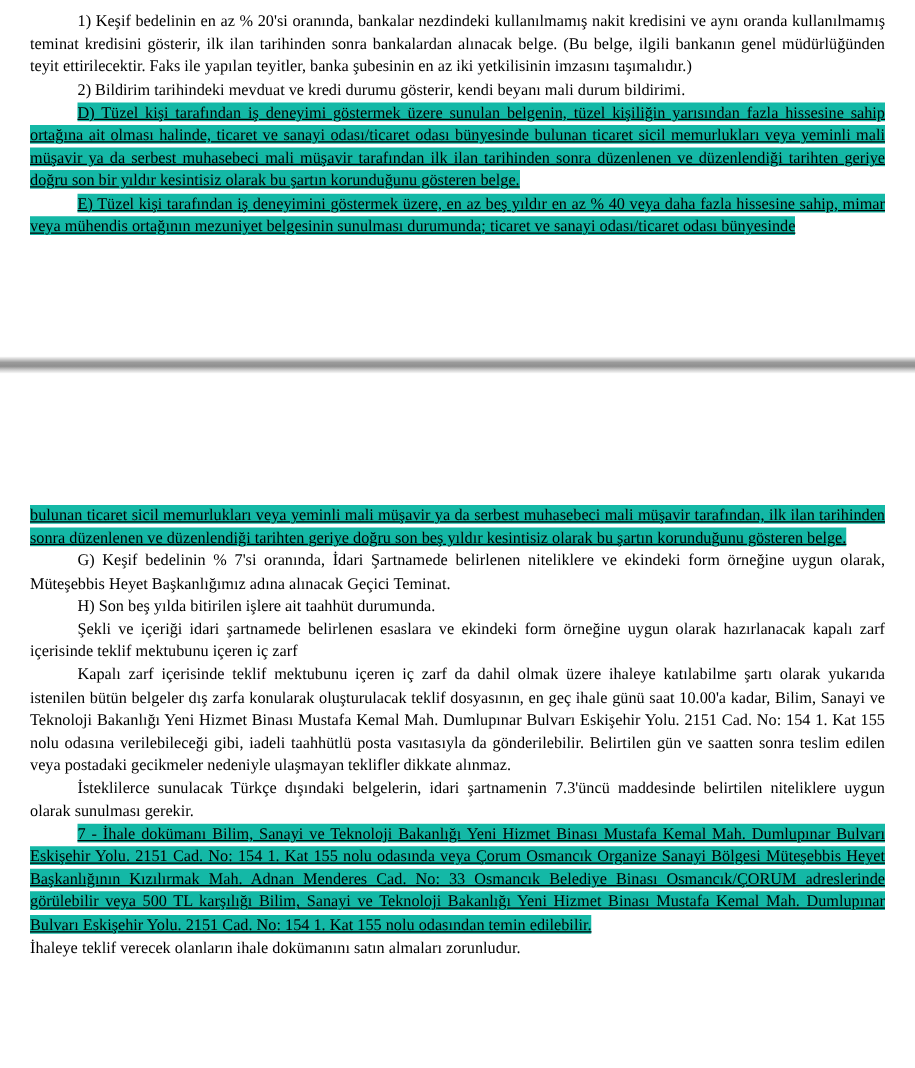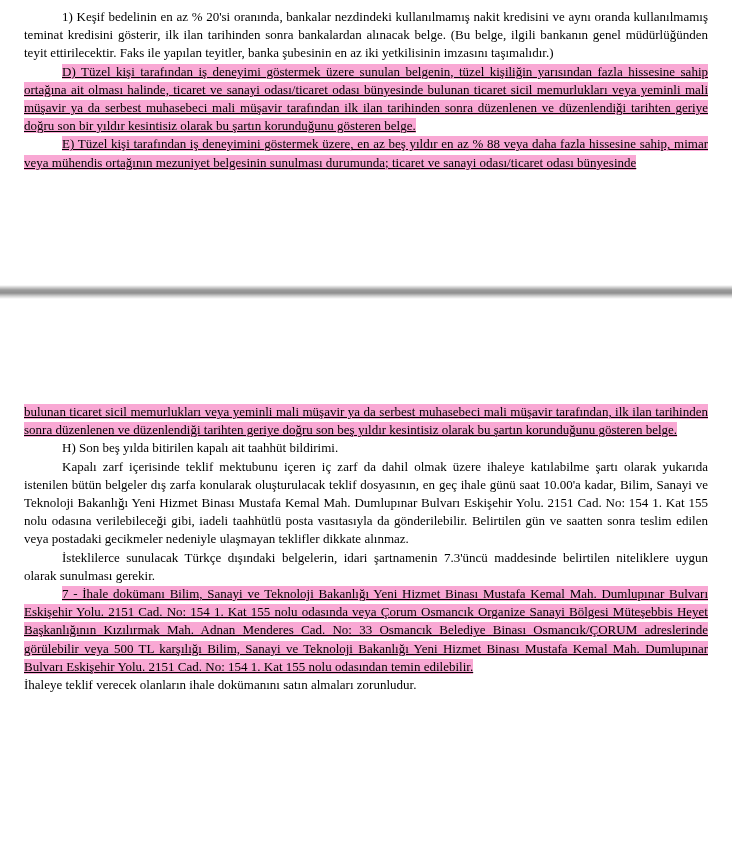--- a/index.html
+++ b/index.html
@@ -48,45 +48,48 @@
   }
   p {
     margin: 0;
     text-align: justify;
     text-justify: inter-word;
   }
   p.ind { text-indent: 38px; }
   p.noind { text-indent: 0; }
 
   .hl {
-    background-color: #f9a8d4;
+    background-color: #14b8a6;
     box-shadow: 0 0 0 0px #c8f0cf;
   }
   .u { text-decoration: underline; }
   .hl.u { text-decoration: underline; }
 </style>
 </head>
 <body>
 
 <div class="page">
 
   <div class="sheet sheet-top">
     <div class="block" style="top: 8px;">
       <p class="ind"><span>1) Keşif bedelinin en az % 20'si oranında, bankalar nezdindeki kullanılmamış nakit kredisini ve aynı oranda kullanılmamış teminat kredisini gösterir, ilk ilan tarihinden sonra bankalardan alınacak belge. (Bu belge, ilgili bankanın genel müdürlüğünden teyit ettirilecektir. Faks ile yapılan teyitler, banka şubesinin en az iki yetkilisinin imzasını taşımalıdır.)</span></p>
+      <p class="ind"><span>2) Bildirim tarihindeki mevduat ve kredi durumu gösterir, kendi beyanı mali durum bildirimi.</span></p>
       <p class="ind"><span class="hl u">D) Tüzel kişi tarafından iş deneyimi göstermek üzere sunulan belgenin, tüzel kişiliğin yarısından fazla hissesine sahip ortağına ait olması halinde, ticaret ve sanayi odası/ticaret odası bünyesinde bulunan ticaret sicil memurlukları veya yeminli mali müşavir ya da serbest muhasebeci mali müşavir tarafından ilk ilan tarihinden sonra düzenlenen ve düzenlendiği tarihten geriye doğru son bir yıldır kesintisiz olarak bu şartın korunduğunu gösteren belge.</span></p>
-      <p class="ind"><span class="hl u">E) Tüzel kişi tarafından iş deneyimini göstermek üzere, en az beş yıldır en az % 88 veya daha fazla hissesine sahip, mimar veya mühendis ortağının mezuniyet belgesinin sunulması durumunda; ticaret ve sanayi odası/ticaret odası bünyesinde</span></p>
+      <p class="ind"><span class="hl u">E) Tüzel kişi tarafından iş deneyimini göstermek üzere, en az beş yıldır en az % 40 veya daha fazla hissesine sahip, mimar veya mühendis ortağının mezuniyet belgesinin sunulması durumunda; ticaret ve sanayi odası/ticaret odası bünyesinde</span></p>
     </div>
   </div>
 
   <div class="gap"></div>
 
   <div class="sheet sheet-bottom">
     <div class="block" style="top: 104px;">
       <p class="noind"><span class="hl u">bulunan ticaret sicil memurlukları veya yeminli mali müşavir ya da serbest muhasebeci mali müşavir tarafından, ilk ilan tarihinden sonra düzenlenen ve düzenlendiği tarihten geriye doğru son beş yıldır kesintisiz olarak bu şartın korunduğunu gösteren belge.</span></p>
-      <p class="ind"><span>H) Son beş yılda bitirilen kapalı ait taahhüt bildirimi.</span></p>
+      <p class="ind"><span>G) Keşif bedelinin % 7'si oranında, İdari Şartnamede belirlenen niteliklere ve ekindeki form örneğine uygun olarak, Müteşebbis Heyet Başkanlığımız adına alınacak Geçici Teminat.</span></p>
+      <p class="ind"><span>H) Son beş yılda bitirilen işlere ait taahhüt durumunda.</span></p>
+      <p class="ind"><span>Şekli ve içeriği  idari şartnamede belirlenen esaslara ve ekindeki form örneğine uygun olarak hazırlanacak kapalı zarf içerisinde teklif mektubunu içeren iç zarf</span></p>
       <p class="ind"><span>Kapalı zarf içerisinde teklif mektubunu içeren iç zarf da dahil olmak üzere ihaleye katılabilme şartı olarak yukarıda istenilen bütün belgeler dış zarfa konularak oluşturulacak teklif dosyasının, en geç ihale günü saat 10.00'a kadar, Bilim, Sanayi ve Teknoloji Bakanlığı Yeni Hizmet Binası Mustafa Kemal Mah. Dumlupınar Bulvarı Eskişehir Yolu. 2151 Cad. No: 154  1. Kat 155 nolu odasına verilebileceği gibi, iadeli taahhütlü posta vasıtasıyla da gönderilebilir. Belirtilen gün ve saatten sonra teslim edilen veya postadaki gecikmeler nedeniyle ulaşmayan teklifler dikkate  alınmaz.</span></p>
       <p class="ind"><span>İsteklilerce sunulacak Türkçe dışındaki belgelerin, idari şartnamenin 7.3'üncü maddesinde belirtilen niteliklere uygun olarak sunulması gerekir.</span></p>
       <p class="ind"><span class="hl u">7 - İhale dokümanı Bilim, Sanayi ve Teknoloji Bakanlığı Yeni Hizmet Binası Mustafa Kemal Mah. Dumlupınar Bulvarı Eskişehir Yolu. 2151 Cad. No: 154  1. Kat 155 nolu odasında veya Çorum Osmancık Organize Sanayi Bölgesi Müteşebbis Heyet Başkanlığının Kızılırmak Mah. Adnan Menderes Cad. No: 33 Osmancık Belediye Binası Osmancık/ÇORUM adreslerinde görülebilir veya 500 TL karşılığı Bilim, Sanayi ve Teknoloji Bakanlığı Yeni Hizmet Binası Mustafa Kemal Mah. Dumlupınar Bulvarı Eskişehir Yolu. 2151 Cad. No: 154  1. Kat 155 nolu odasından temin edilebilir.</span></p>
       <p class="noind"><span>İhaleye teklif verecek olanların ihale dokümanını satın almaları zorunludur.</span></p>
     </div>
   </div>
 
 </div>
 
 </body></html>

